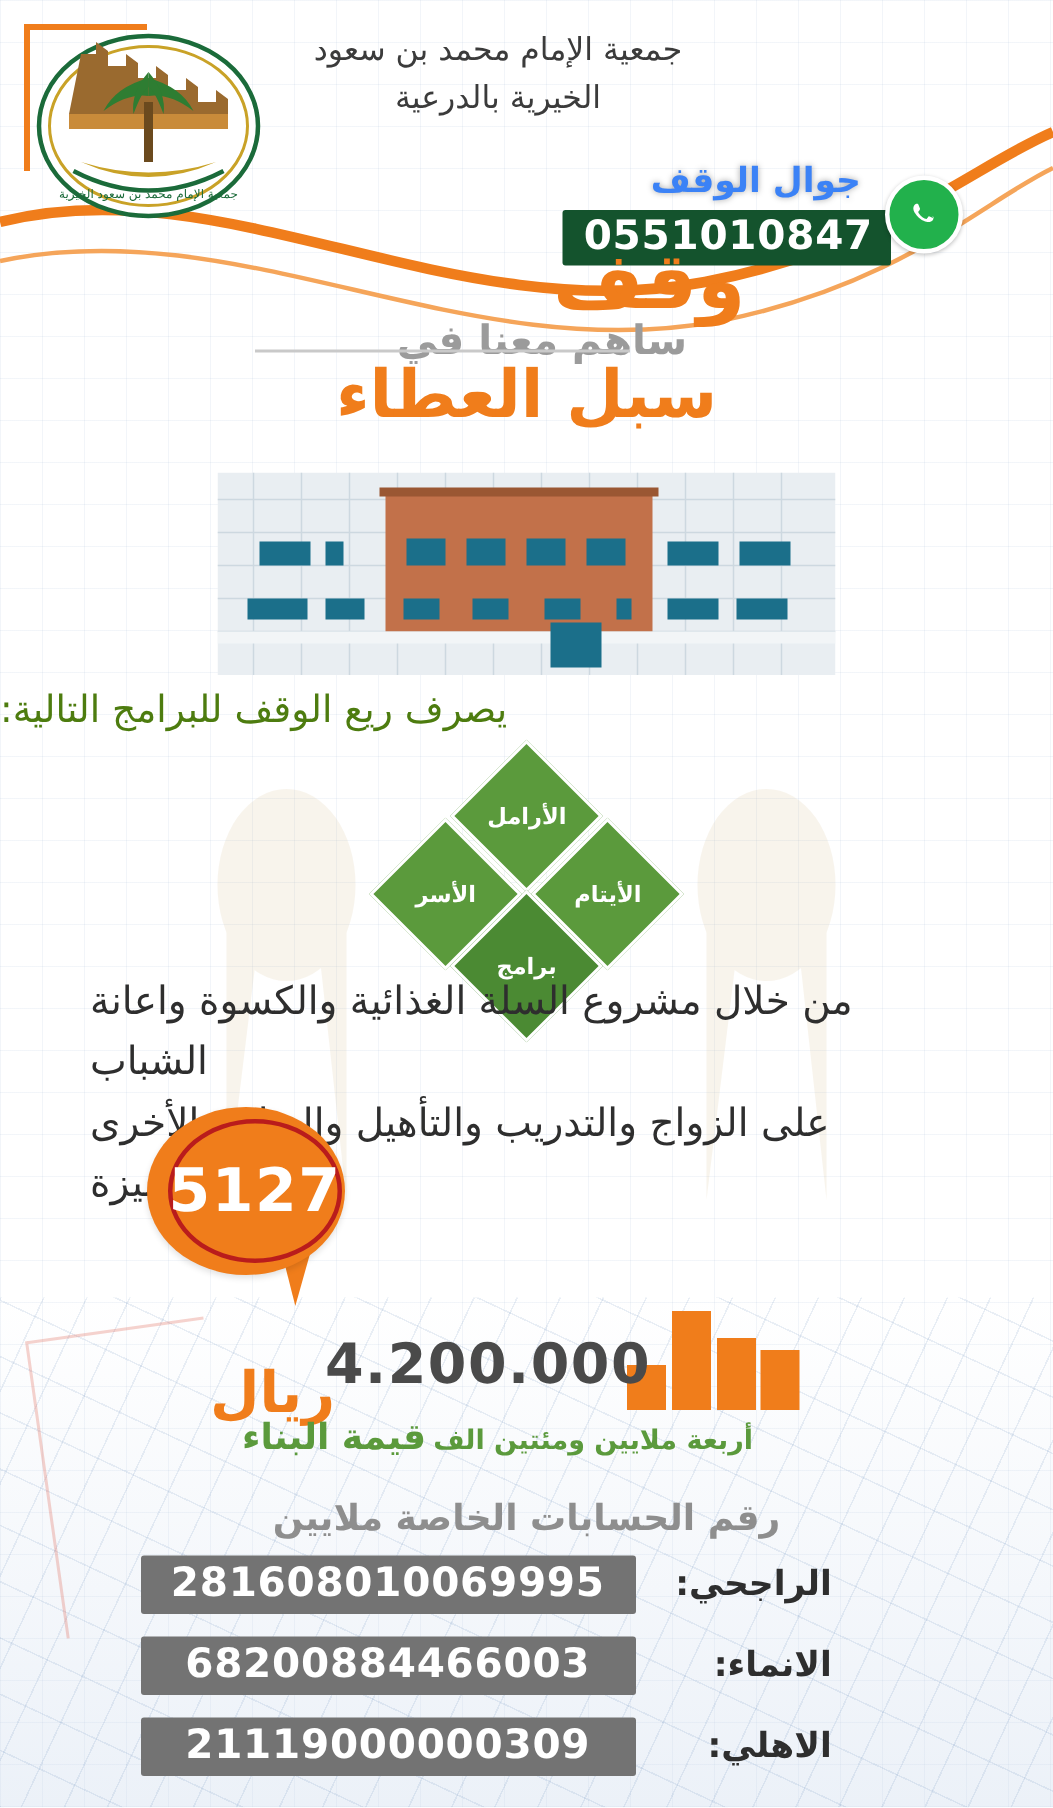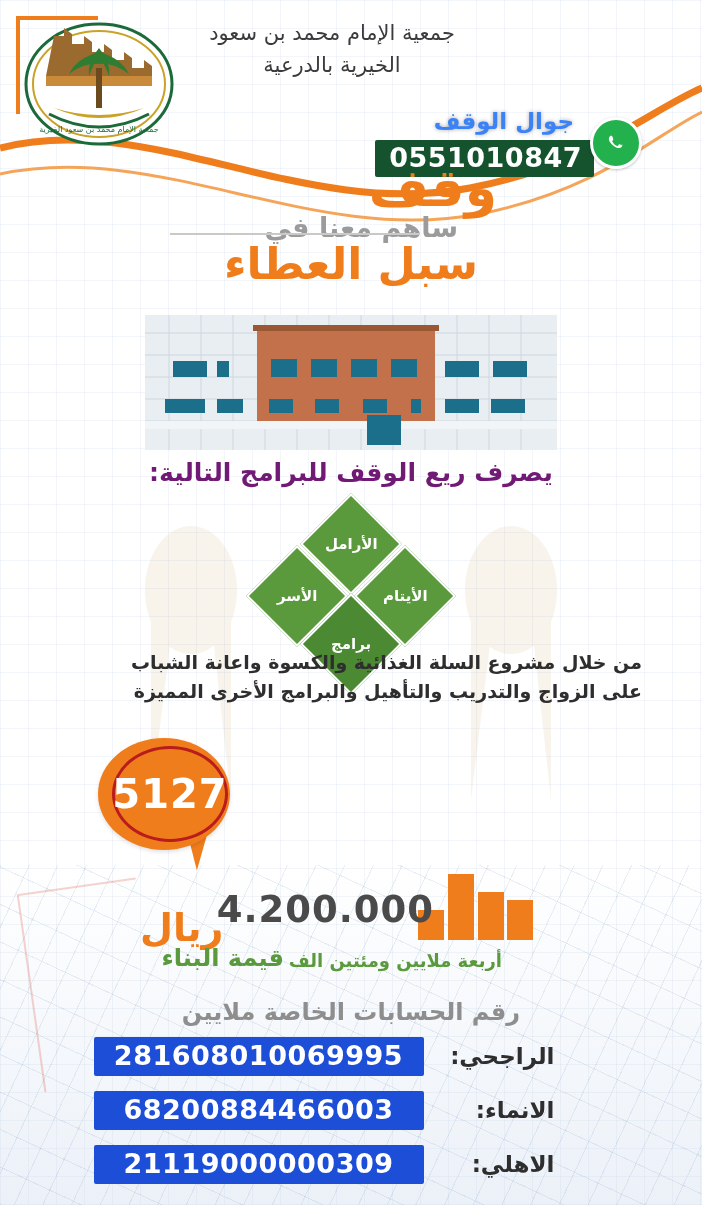--- a/index.html
+++ b/index.html
@@ -116,22 +116,22 @@
     font-size: 44px; font-weight: bold; color: #f07d1b;
     direction: rtl;
   }
 
   
   .building { position: absolute; left: 145px; top: 315px; width: 412px; height: 135px; }
 
   
   .programs-heading {
     position: absolute; left: 0; right: 0; top: 458px;
-    text-align: center;
-    font-size: 25px; font-weight: bold; color: #701a75;
+    text-align: left;
+    font-size: 25px; font-weight: normal; color: #4d7c0f;
     direction: rtl;
   }
 
   
   .diamonds { position: absolute; left: 251px; top: 508px; width: 200px; height: 145px; }
   .dia {
     position: absolute; width: 72px; height: 72px;
     background: #5b9a3c;
     transform: rotate(45deg);
     display: flex; align-items: center; justify-content: center;
@@ -144,22 +144,22 @@
     direction: rtl;
   }
   .dia.top  { left: 64px; top: 0px; }
   .dia.left { left: 10px; top: 52px; }
   .dia.right{ left: 118px; top: 52px; }
   .dia.bottom{ left: 64px; top: 100px; background: #4b8a33; }
 
   
   .desc {
     position: absolute; left: 60px; right: 60px; top: 648px;
-    text-align: right;
-    font-size: 19px; font-weight: bold; color: #2e2e2e;
+    text-align: left;
+    font-size: 26px; font-weight: normal; color: #2e2e2e;
     line-height: 1.55;
     direction: rtl;
   }
 
   
   .donate-lines {
     position: absolute; right: 232px; top: 736px; width: 320px;
     text-align: right; direction: rtl;
     color: #8e8e8e; font-size: 19px; line-height: 1.62; font-weight: bold;
   }
@@ -236,21 +236,21 @@
   }
   .acct-row.r1 { top: 1038px; }
   .acct-row.r2 { top: 1092px; }
   .acct-row.r3 { top: 1146px; }
   .acct-bank {
     width: 185px; text-align: right; padding-right: 54px;
     font-size: 23px; font-weight: bold; color: #2e2e2e;
   }
   .acct-num {
     width: 330px;
-    background: #1d4ed8; color: #ffffff;
+    background: #737373; color: #ffffff;
     font-size: 27px; font-weight: bold;
     text-align: center;
     padding: 3px 0 5px;
     border-radius: 2px;
     direction: ltr;
     letter-spacing: .5px;
   }
 </style>
 </head>
 <body>

